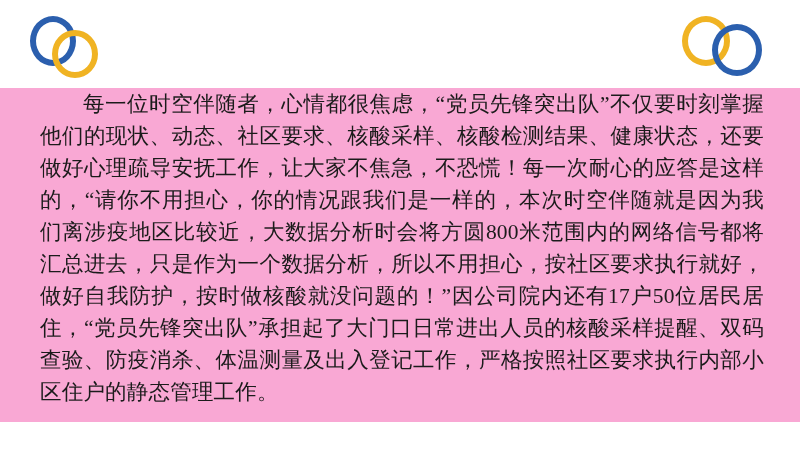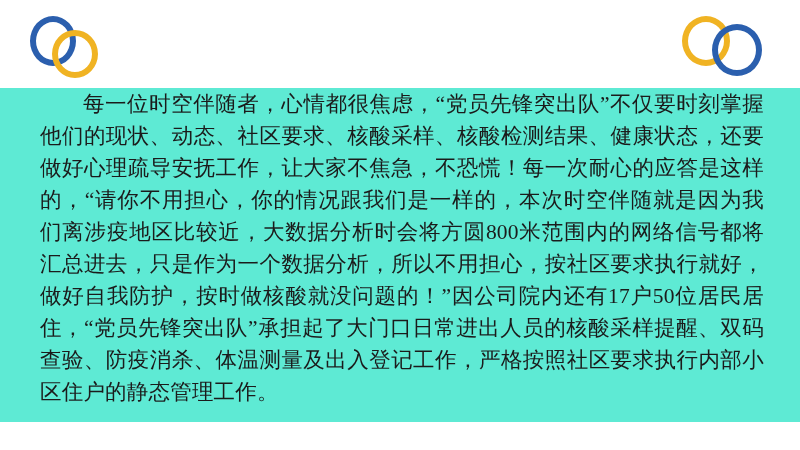--- a/index.html
+++ b/index.html
@@ -10,21 +10,21 @@
     width: 800px;
     height: 450px;
     overflow: hidden;
     font-family: "Liberation Serif", "DejaVu Serif", serif;
     background: #ffffff;
   }
   .slide {
     position: relative;
     width: 800px;
     height: 450px;
-    background: #5eead4;
+    background: #f9a8d4;
     box-sizing: border-box;
     overflow: hidden;
   }
   
   .top-band {
     position: absolute;
     top: 0;
     left: 0;
     width: 800px;
     height: 88px;

